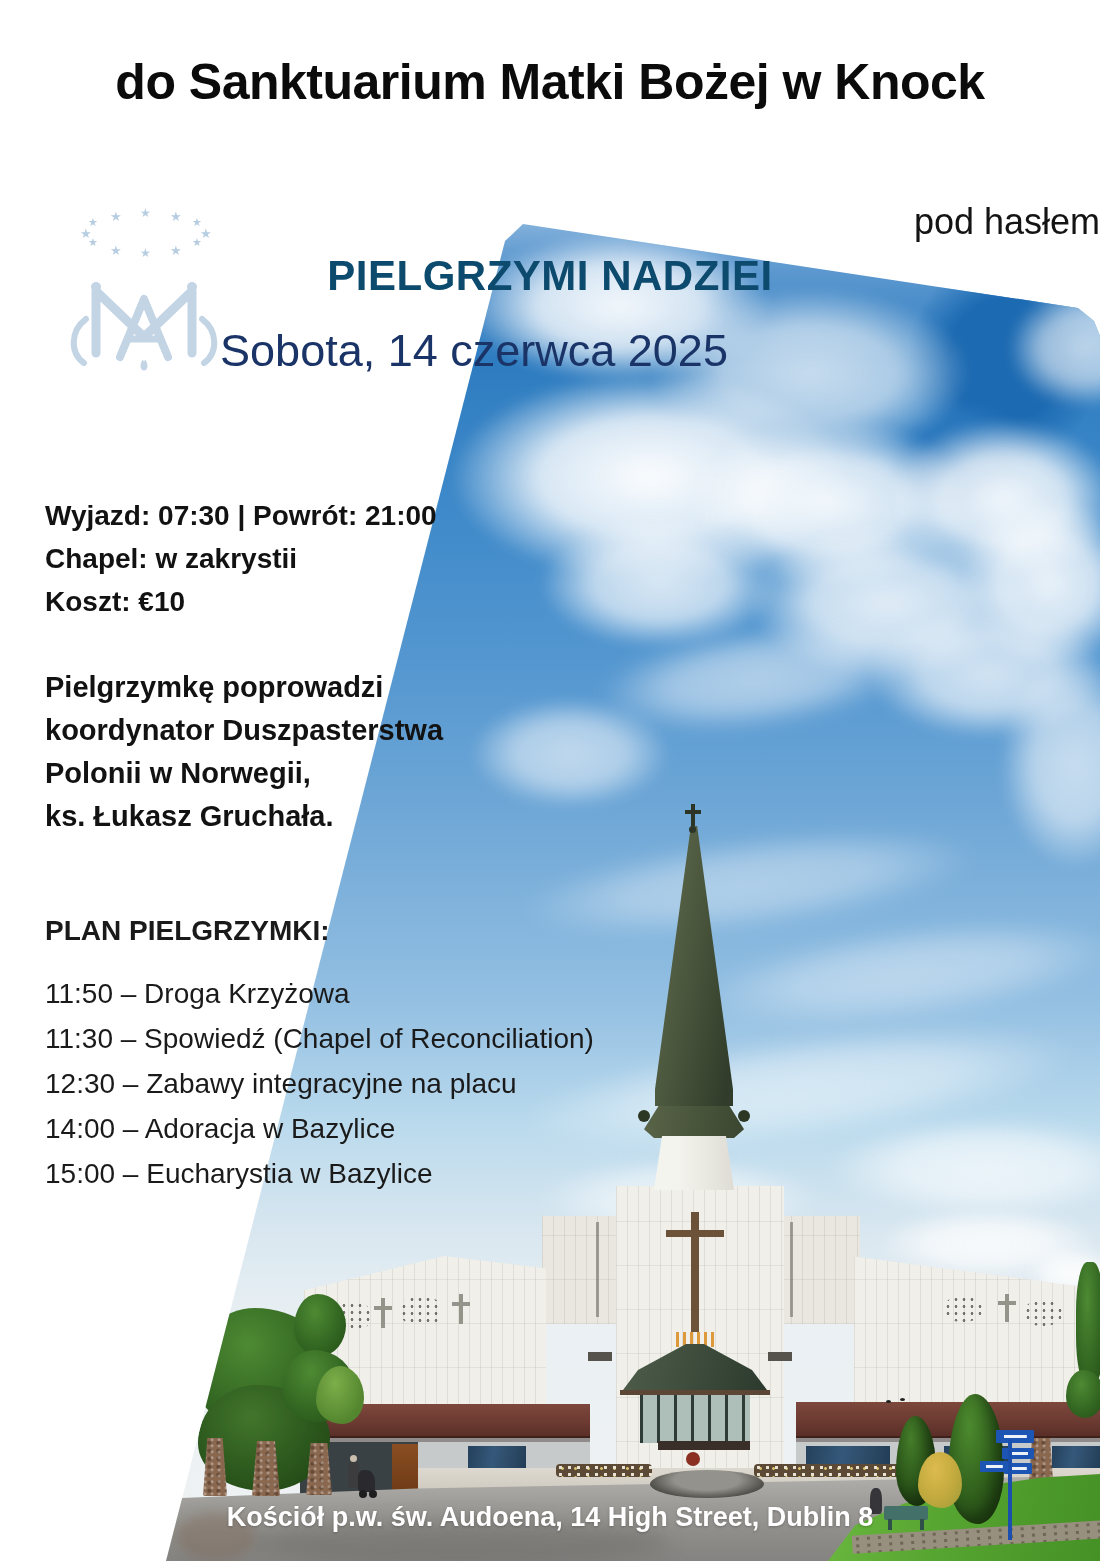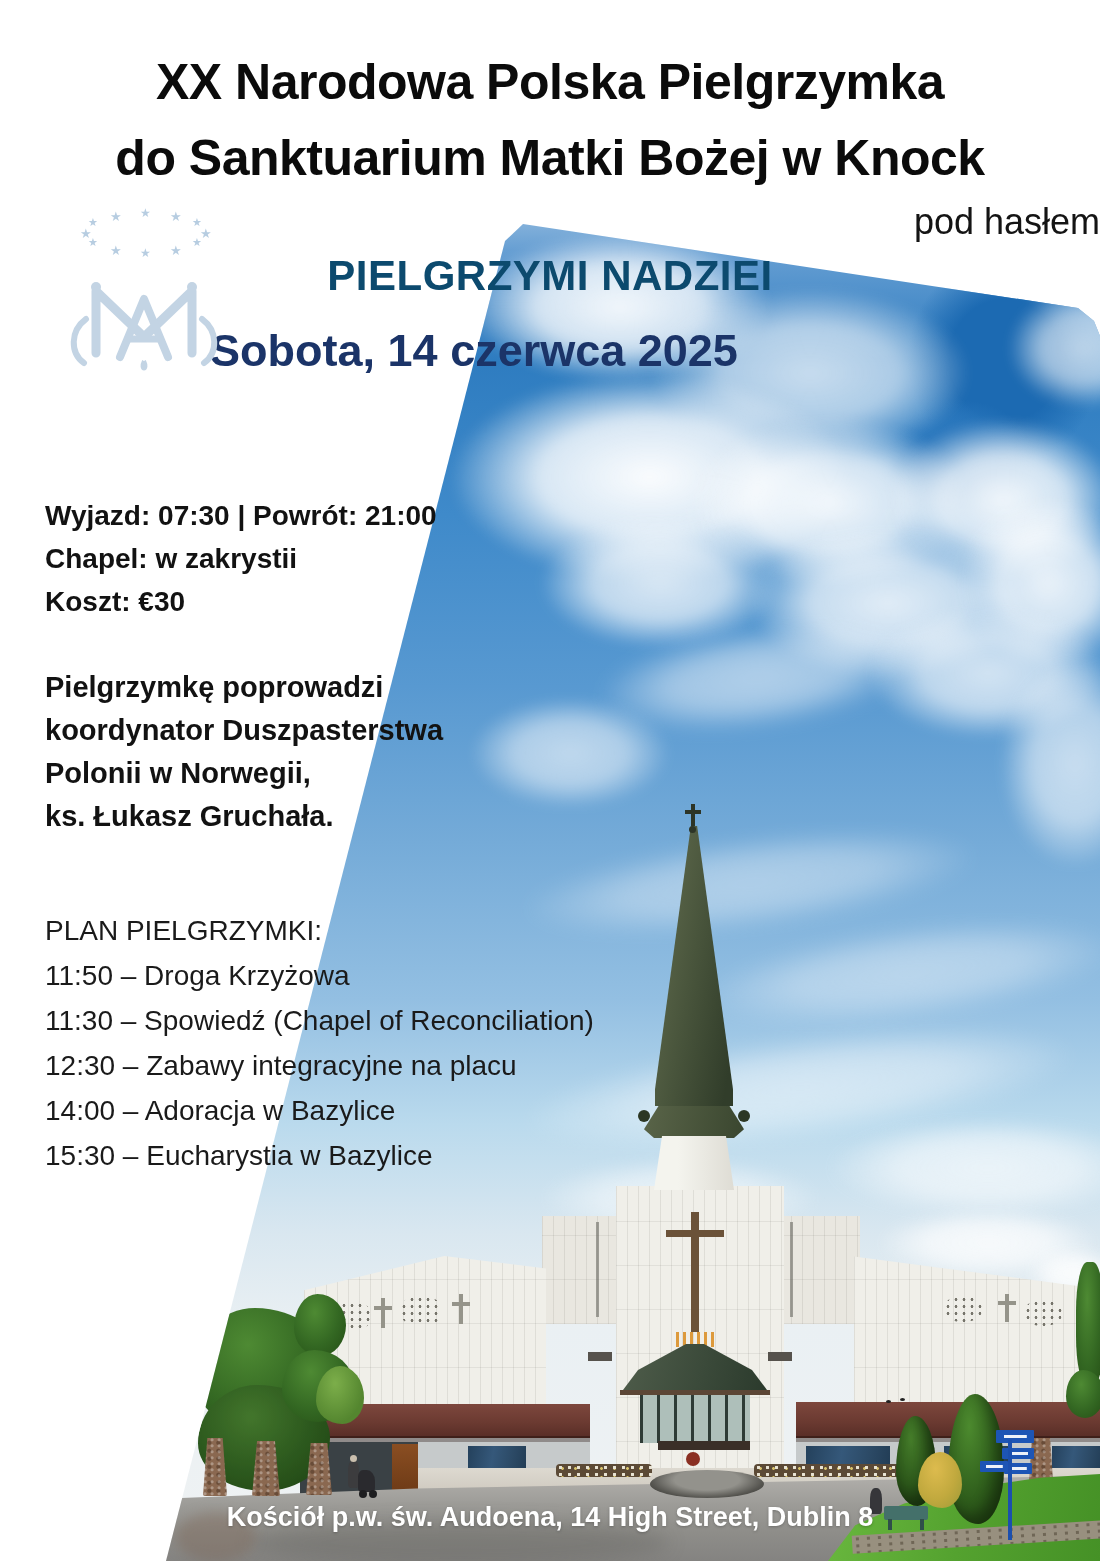--- a/index.html
+++ b/index.html
@@ -43,25 +43,25 @@
 
   
   .title{position:absolute;left:0;top:44px;width:1100px;margin:0;text-align:center;
          font-size:50px;line-height:76px;font-weight:bold;letter-spacing:-.5px;color:#0b0b0b;}
   .title span{display:block;}
   .subtitle{position:absolute;left:0;top:201px;width:1100px;text-align:right;
          font-size:36px;font-weight:400;color:#141414;}
   .theme{position:absolute;left:0;top:252px;width:1100px;text-align:center;
          font-size:42px;font-weight:bold;letter-spacing:.5px;color:#0c4a6e;}
   .date{position:absolute;left:0;top:325px;width:948px;text-align:center;
-         font-size:45px;font-weight:bold;color:#1b3468;}
+         font-size:45px;font-weight:normal;color:#1b3468;}
   .details{position:absolute;left:45px;top:494px;font-size:28px;font-weight:bold;line-height:43px;color:#121212;}
   .leader{position:absolute;left:45px;top:666px;font-size:29px;font-weight:bold;line-height:43px;color:#121212;}
   .plan{position:absolute;left:45px;top:908px;font-size:28px;line-height:45px;color:#1a1a1a;}
-  .plan .plan-h{font-weight:normal;margin-bottom:0;}
+  .plan .plan-h{font-weight:bold;margin-bottom:18px;}
   .footer{position:absolute;left:0;top:1502px;width:1100px;text-align:center;z-index:9;
          font-size:27px;font-weight:bold;color:#ffffff;text-shadow:0 1px 3px rgba(0,0,0,.25);}
 
   
   .logo{position:absolute;left:60px;top:205px;width:185px;height:185px;}
   .logo .st{position:absolute;color:#b7cde1;line-height:1;}
 </style>
 </head>
 <body>
 
@@ -185,21 +185,20 @@
     <div class="abs" style="left:369px;top:1490px;width:8px;height:8px;background:#1d1d1f;border-radius:50%;"></div>
     <div class="abs" style="left:870px;top:1488px;width:12px;height:26px;background:#36363a;border-radius:40% 40% 20% 20%;"></div>
     <div class="abs" style="left:884px;top:1506px;width:44px;height:14px;background:#44706a;border-radius:2px;"></div>
     <div class="abs" style="left:888px;top:1519px;width:4px;height:11px;background:#2f4f4a;"></div>
     <div class="abs" style="left:920px;top:1519px;width:4px;height:11px;background:#2f4f4a;"></div>
     <div class="abs" style="left:886px;top:1400px;width:5px;height:3px;background:#222;border-radius:50%;"></div>
     <div class="abs" style="left:900px;top:1398px;width:5px;height:3px;background:#222;border-radius:50%;"></div>
   </div>
 
   <h1 class="title">
-    <span>XX Narodowa Polska Pielgrzymka</span>
     <span>do Sanktuarium Matki Bożej w Knock</span>
   </h1>
   <div class="subtitle">pod hasłem</div>
   <div class="theme">PIELGRZYMI NADZIEI</div>
   <div class="date">Sobota, 14 czerwca 2025</div>
 
   <div class="logo">
     <span class="st" style="left:140px;top:22px;font-size:13px;">★</span>
     <span class="st" style="left:132px;top:32px;font-size:11px;">★</span>
     <span class="st" style="left:110px;top:39px;font-size:13px;">★</span>
@@ -222,33 +221,33 @@
       </g>
       <circle cx="32" cy="26" r="5" fill="#c3d4e4"></circle>
       <circle cx="128" cy="26" r="5" fill="#c3d4e4"></circle>
       <path d="M80,100 C75,110 85,110 80,100" fill="#c3d4e4" stroke="#c3d4e4" stroke-width="4"></path>
     </svg>
   </div>
 
   <div class="details">
     <div>Wyjazd: 07:30 | Powrót: 21:00</div>
     <div>Chapel: w zakrystii</div>
-    <div>Koszt: €30</div>
+    <div>Koszt: €10</div>
   </div>
 
   <div class="leader">
     <div>Pielgrzymkę poprowadzi</div>
     <div>koordynator Duszpasterstwa</div>
     <div>Polonii w Norwegii,</div>
     <div>ks. Łukasz Gruchała.</div>
   </div>
 
   <div class="plan">
     <div class="plan-h">PLAN PIELGRZYMKI:</div>
     <div class="plan-item">11:50 – Droga Krzyżowa</div>
     <div class="plan-item">11:30 – Spowiedź (Chapel of Reconciliation)</div>
     <div class="plan-item">12:30 – Zabawy integracyjne na placu</div>
     <div class="plan-item">14:00 – Adoracja w Bazylice</div>
-    <div class="plan-item">15:30 – Eucharystia w Bazylice</div>
+    <div class="plan-item">15:00 – Eucharystia w Bazylice</div>
   </div>
 
   <div class="footer">Kościół p.w. św. Audoena, 14 High Street, Dublin 8</div>
 </div>
 
 </body></html>

